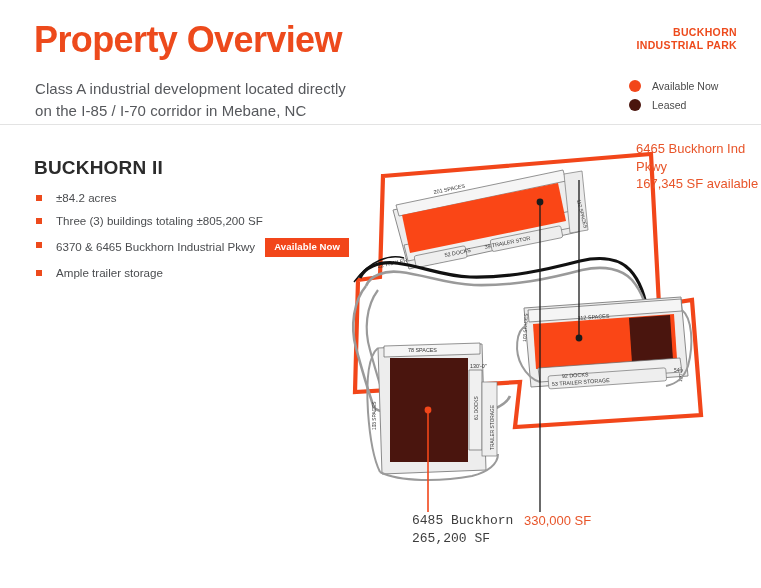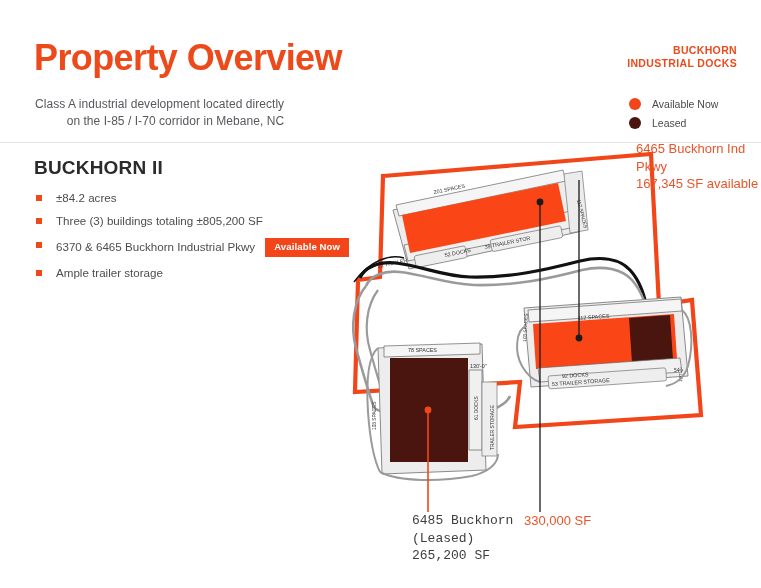--- a/index.html
+++ b/index.html
@@ -7,31 +7,30 @@
     width:761px;height:588px;
     background:#ffffff;
     font-family:"Liberation Sans", sans-serif;
     color:#3a3a3a;
     overflow:hidden;
     position:relative;
   }
   .page{position:relative;width:761px;height:588px;background:#fff;}
 
   
-  .header{position:absolute;left:0;top:18px;width:761px;height:125px;}
+  .header{position:absolute;left:0;top:0;width:761px;height:125px;}
   .hdr-title{
     position:absolute;left:34px;top:22px;
     font-size:36px;font-weight:bold;letter-spacing:-0.6px;
     color:#ED4A1C;line-height:1;
   }
   .hdr-sub{
     position:absolute;left:35px;top:78px;
-    font-size:12px;line-height:1.45;color:#56585c;
+    font-size:15px;line-height:1.45;color:#56585c;
     letter-spacing:0.05px;
-    text-align:right;
   }
   .brand{
     position:absolute;right:24px;top:26px;
     text-align:right;
     font-size:10.5px;font-weight:bold;line-height:1.28;
     color:#ED4A1C;letter-spacing:0.35px;
   }
   .legend{position:absolute;right:24px;top:78px;text-align:left;width:108px;}
   .legend-row{display:flex;align-items:center;height:16px;margin-bottom:3px;}
   .legend-dot{width:12px;height:12px;border-radius:50%;flex:0 0 auto;}
@@ -85,21 +84,21 @@
 
   <div class="header">
     <div class="hdr-title">Property Overview</div>
     <div class="hdr-sub">
       <div>Class A industrial development located directly</div>
       <div>on the I-85 / I-70 corridor in Mebane, NC</div>
     </div>
 
     <div class="brand">
       <div>BUCKHORN</div>
-      <div>INDUSTRIAL DOCKS</div>
+      <div>INDUSTRIAL PARK</div>
     </div>
 
     <div class="legend">
       <div class="legend-row">
         <span class="legend-dot available"></span>
         <span class="legend-label">Available Now</span>
       </div>
       <div class="legend-row">
         <span class="legend-dot leased"></span>
         <span class="legend-label">Leased</span>
@@ -217,21 +216,20 @@
   </div>
 
   <div class="callout orange co-6465">
     <div>6465 Buckhorn Ind</div>
     <div>Pkwy</div>
     <div>167,345 SF available</div>
   </div>
 
   <div class="callout dark co-6485">
     <div>6485 Buckhorn</div>
-    <div>(Leased)</div>
     <div>265,200 SF</div>
   </div>
 
   <div class="callout orange co-6370">
     <div>330,000 SF</div>
   </div>
 
 </div>
 
 </body></html>

